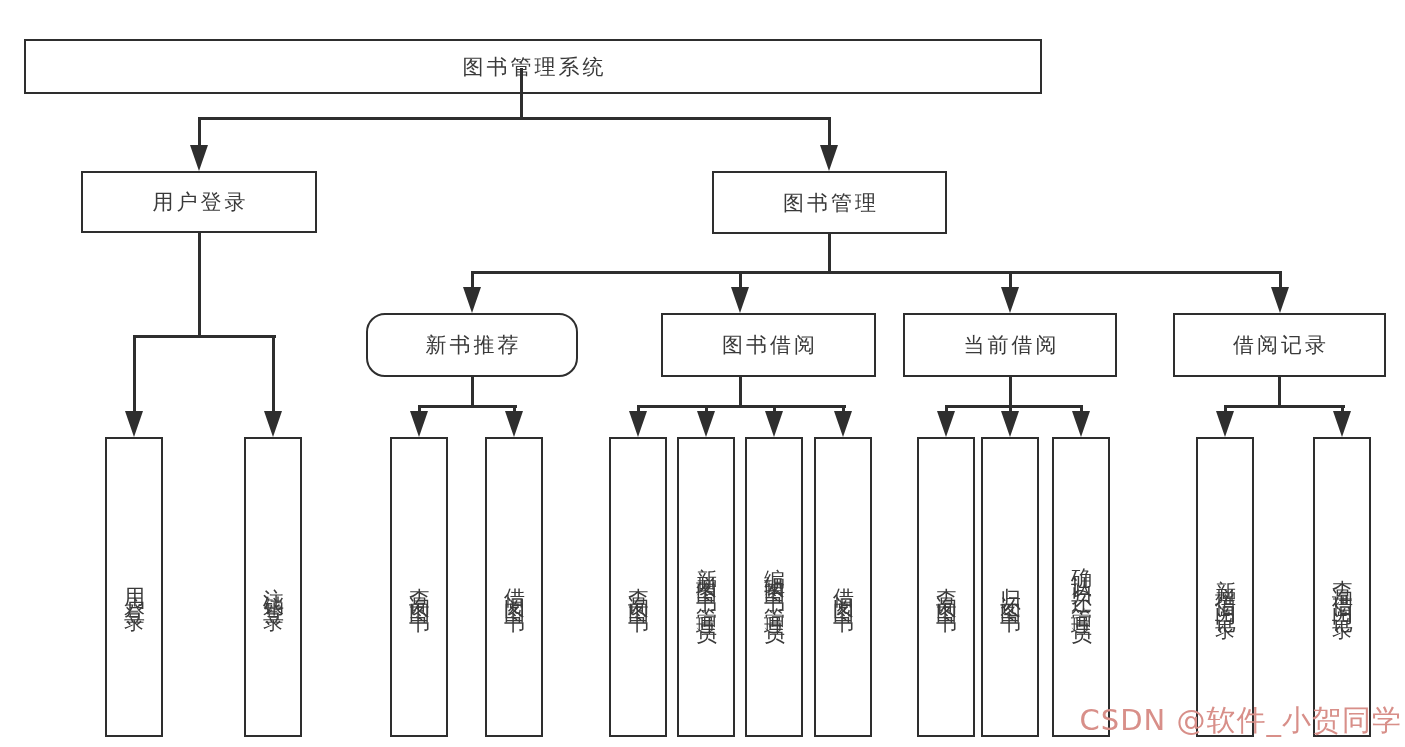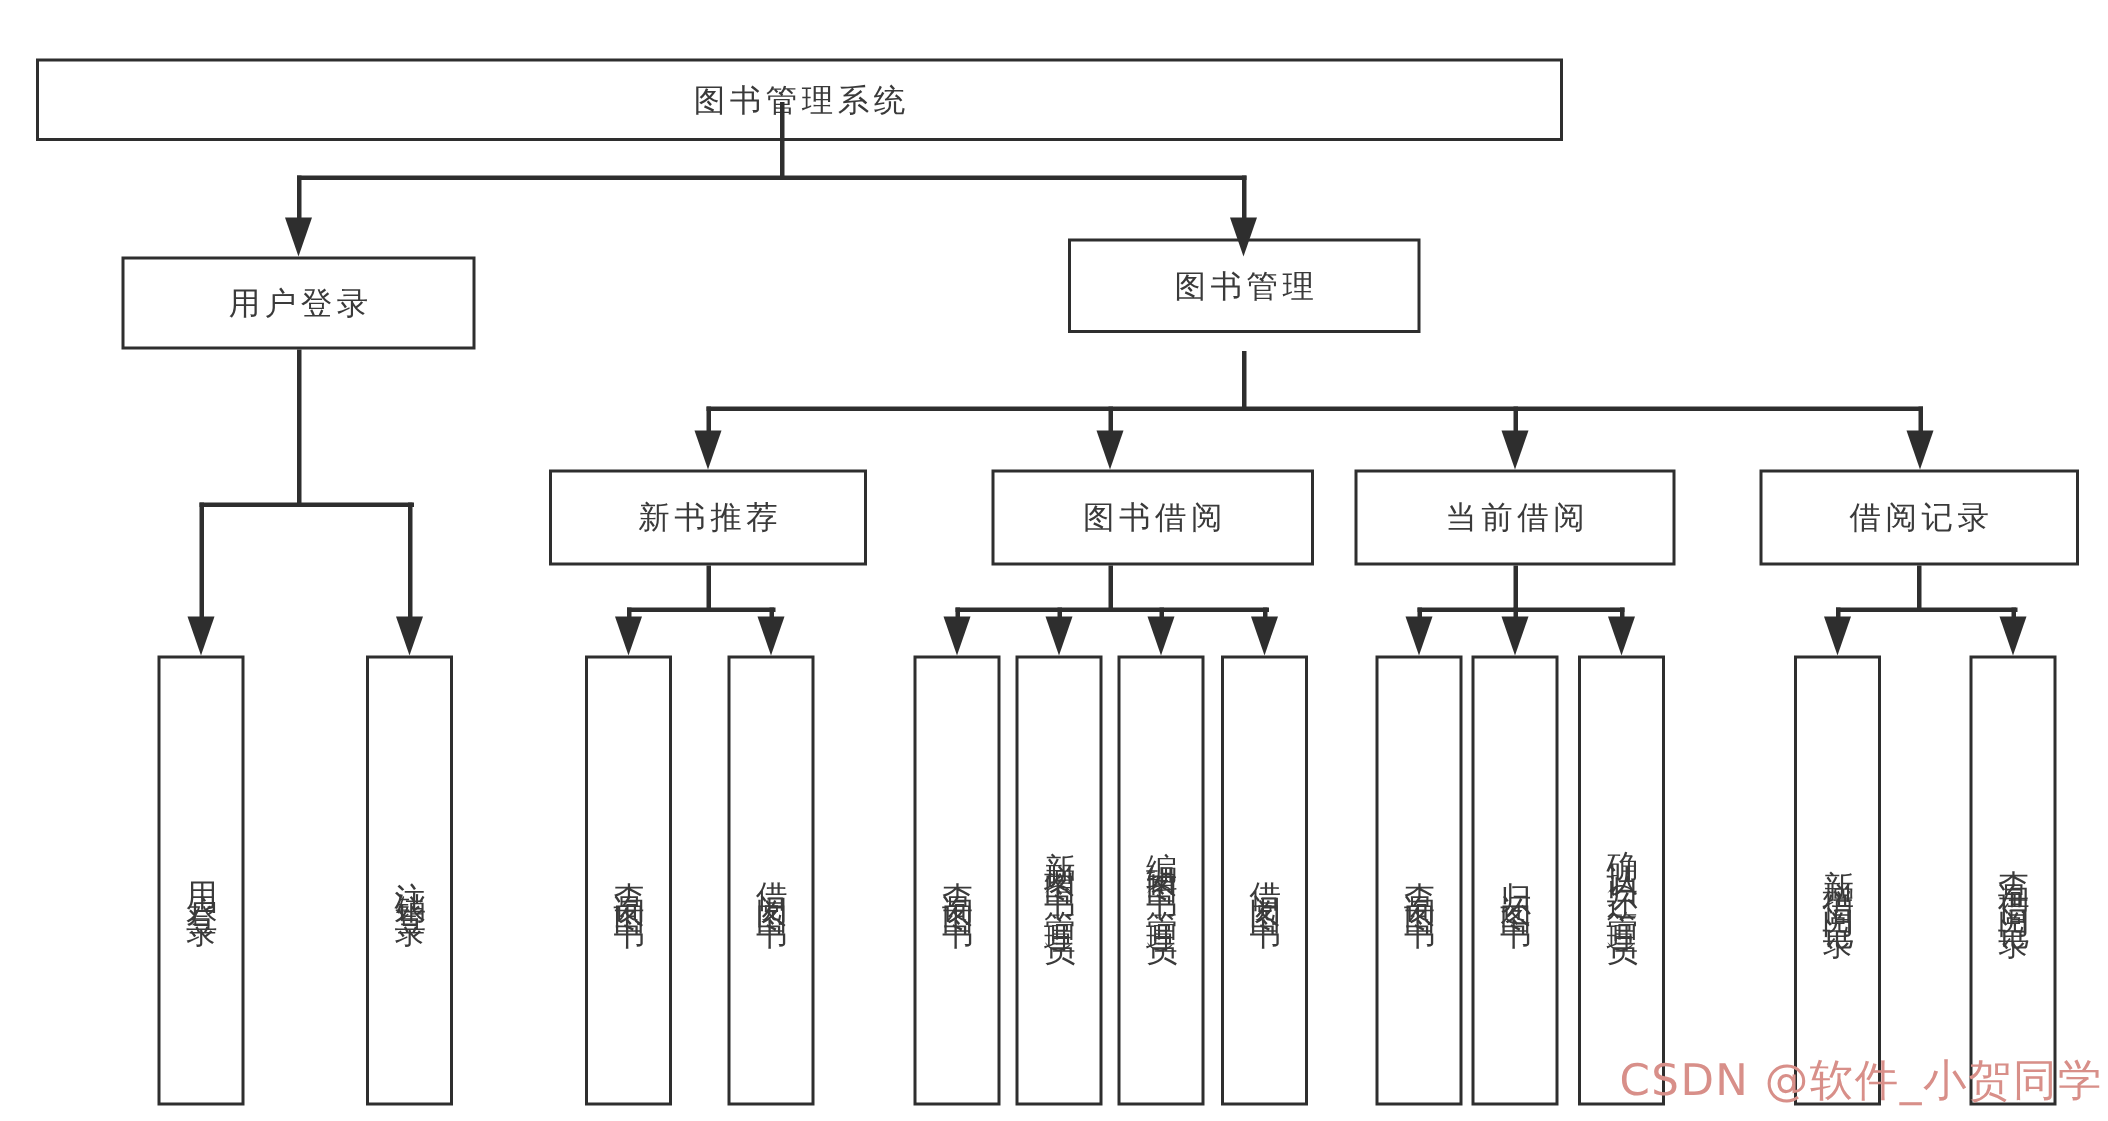--- a/index.html
+++ b/index.html
@@ -62,25 +62,25 @@
 <div class="canvas">
 
   <div class="box" style="left:24px;top:23px;width:1018px;height:55px;margin-top:16px;">
     <span class="hlabel">图书管理系统</span>
   </div>
 
   <div class="box" style="left:81px;top:171px;width:236px;height:62px;">
     <span class="hlabel">用户登录</span>
   </div>
 
-  <div class="box" style="left:712px;top:159px;width:235px;height:63px;">
+  <div class="box" style="left:712px;top:171px;width:235px;height:63px;">
     <span class="hlabel">图书管理</span>
   </div>
 
-  <div class="box" style="left:366px;top:313px;width:212px;height:64px;">
+  <div class="box" style="left:366px;top:313px;width:212px;height:64px;border-radius:19px;">
     <span class="hlabel">新书推荐</span>
   </div>
 
   <div class="box" style="left:633px;top:313px;width:215px;height:64px;margin-left:28px;">
     <span class="hlabel">图书借阅</span>
   </div>
 
   <div class="box" style="left:903px;top:313px;width:214px;height:64px;">
     <span class="hlabel">当前借阅</span>
   </div>

